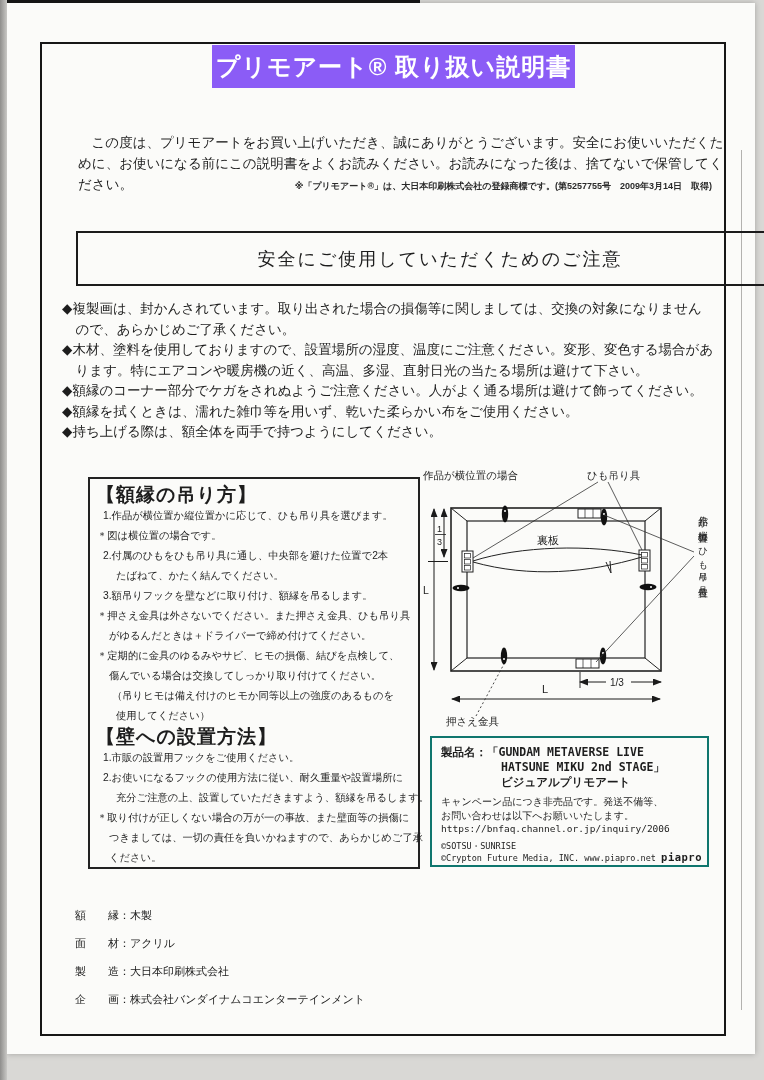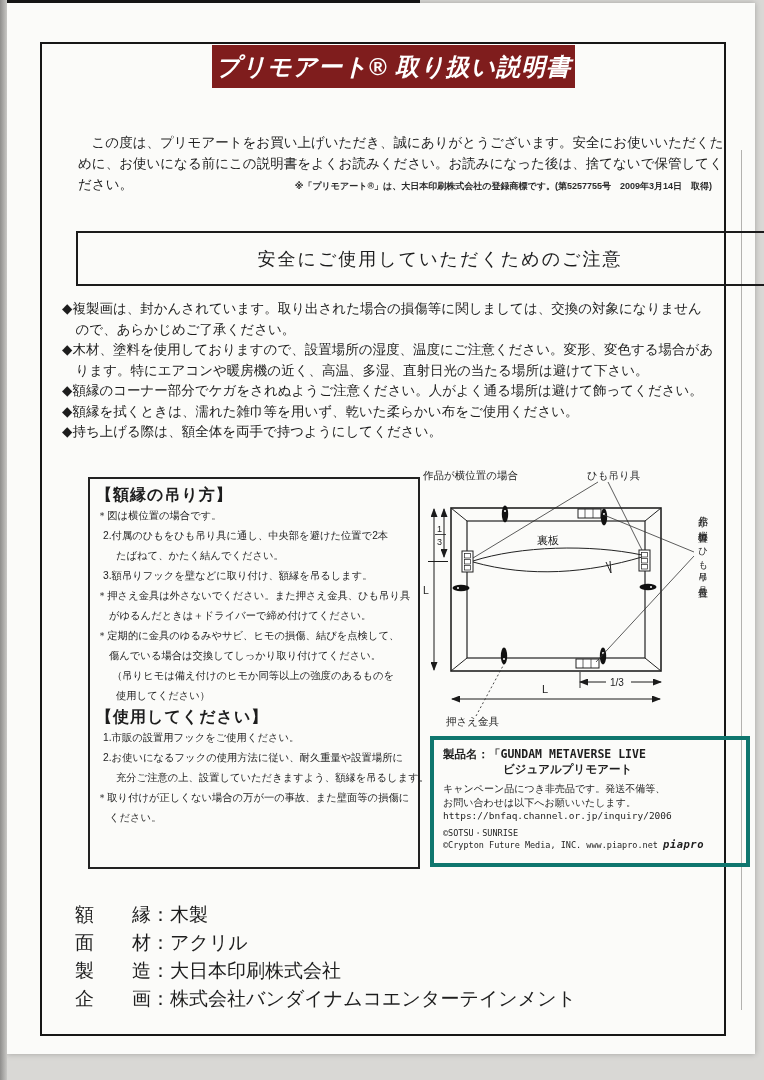--- a/index.html
+++ b/index.html
@@ -16,66 +16,66 @@
   .scan-top{position:absolute;left:0;top:0;width:420px;height:3px;background:#151515;}
   .scan-left{position:absolute;left:0;top:0;width:7px;height:100%;
     background:linear-gradient(90deg,#8f8e8c,#c9c8c5);}
   .scan-right-line{position:absolute;left:741px;top:150px;width:1px;height:860px;background:#b3b2af;}
   #border-frame{
     position:absolute;left:40px;top:42px;width:686px;height:994px;
     border:2px solid #161616;box-sizing:border-box;
   }
   #title-banner{
     position:absolute;left:212px;top:45px;width:363px;height:43px;
-    background:#7f1d1d;color:#ffffff;display:flex;align-items:center;justify-content:center;
-    font-size:24px;font-weight:bold;letter-spacing:1px;font-style:italic;
+    background:#8b5cf6;color:#ffffff;display:flex;align-items:center;justify-content:center;
+    font-size:24px;font-weight:bold;letter-spacing:1px;
   }
   #intro{position:absolute;left:78px;top:118px;width:648px;font-size:13.5px;line-height:21px;}
   #tm-note{position:absolute;left:200px;top:180px;width:512px;text-align:right;font-size:9px;color:#2a2a2a;font-weight:bold;}
   #safety-box{
     position:absolute;left:76px;top:231px;width:728px;height:55px;
     border:2px solid #1b1b1b;box-sizing:border-box;
     display:flex;align-items:center;justify-content:center;
     font-size:18px;letter-spacing:2px;
   }
   #safety-bullets{position:absolute;left:62px;top:299px;width:652px;font-size:13.5px;line-height:20.5px;}
   #safety-bullets p{margin:0;padding-left:13.5px;text-indent:-13.5px;}
   #howto-box{
     position:absolute;left:88px;top:477px;width:332px;height:392px;
     border:2px solid #222;box-sizing:border-box;padding:5px 2px 0 6px;
   }
-  .howto-heading{font-size:16px;font-weight:bold;letter-spacing:1px;line-height:22px;}
+  .howto-heading{font-size:19px;font-weight:bold;letter-spacing:1px;line-height:22px;}
   .ln{font-size:10.3px;line-height:20px;white-space:nowrap;}
   .ln-num{padding-left:7px;}
   .ln-star{padding-left:1px;}
   .ln-cont{padding-left:20px;}
   .ln-cont2{padding-left:13px;}
   .ln-paren{padding-left:16px;}
   #diagram{position:absolute;left:420px;top:466px;width:302px;height:266px;}
   #diagram svg{position:absolute;left:0;top:0;}
   #diagram text{fill:#1d1d1d;font-family:"Liberation Sans","DejaVu Sans",sans-serif;}
   #diagram-vlabel{
     position:absolute;left:276px;top:42px;height:170px;
     writing-mode:vertical-rl;text-orientation:upright;
     font-size:9.5px;letter-spacing:1.5px;color:#1d1d1d;
   }
   #product-box{
-    position:absolute;left:430px;top:736px;width:320px;height:131px;
-    border:4px solid #0f766e;box-sizing:border-box;padding:7px 8px 0 9px;
+    position:absolute;left:430px;top:736px;width:279px;height:131px;
+    border:2px solid #0f766e;box-sizing:border-box;padding:7px 8px 0 9px;
     font-family:"DejaVu Sans Mono","Liberation Mono","DejaVu Sans",monospace;
   }
   .pname{font-size:11.5px;font-weight:bold;line-height:15px;white-space:nowrap;}
   .pname.ind{padding-left:60px;}
   .pnote{font-size:10px;line-height:13.5px;white-space:nowrap;}
   .pnote.first{margin-top:5px;}
   .purl{font-size:9.5px;line-height:13px;white-space:nowrap;}
   .pcopy{font-size:8.5px;line-height:11px;white-space:nowrap;}
   .pcopy.first{margin-top:6px;}
-  .piapro-logo{font-weight:bold;font-style:italic;font-size:10.5px;letter-spacing:.5px;}
-  #specs{position:absolute;left:75px;top:901px;font-size:19px;}
+  .piapro-logo{font-weight:bold;font-size:10.5px;letter-spacing:.5px;}
+  #specs{position:absolute;left:75px;top:901px;font-size:11px;}
   #specs div{line-height:28px;white-space:pre;}
 </style>
 </head>
 <body>
 
 <div id="paper"></div>
 <div class="scan-top"></div>
 <div class="scan-left"></div>
 <div class="scan-right-line"></div>
 <div id="border-frame"></div>
@@ -95,35 +95,37 @@
 <div id="safety-bullets">
   <p>◆複製画は、封かんされています。取り出された場合の損傷等に関しましては、交換の対象になりませんので、あらかじめご了承ください。</p>
   <p>◆木材、塗料を使用しておりますので、設置場所の湿度、温度にご注意ください。変形、変色する場合があります。特にエアコンや暖房機の近く、高温、多湿、直射日光の当たる場所は避けて下さい。</p>
   <p>◆額縁のコーナー部分でケガをされぬようご注意ください。人がよく通る場所は避けて飾ってください。</p>
   <p>◆額縁を拭くときは、濡れた雑巾等を用いず、乾いた柔らかい布をご使用ください。</p>
   <p>◆持ち上げる際は、額全体を両手で持つようにしてください。</p>
 </div>
 
 <div id="howto-box">
   <div class="howto-heading">【額縁の吊り方】</div>
+  <div class="ln ln-num">1.作品が横位置か縦位置かに応じて、ひも吊り具を選びます。</div>
   <div class="ln ln-star">＊図は横位置の場合です。</div>
   <div class="ln ln-num">2.付属のひもをひも吊り具に通し、中央部を避けた位置で2本</div>
   <div class="ln ln-cont">たばねて、かたく結んでください。</div>
   <div class="ln ln-num">3.額吊りフックを壁などに取り付け、額縁を吊るします。</div>
   <div class="ln ln-star">＊押さえ金具は外さないでください。また押さえ金具、ひも吊り具</div>
   <div class="ln ln-cont2">がゆるんだときは＋ドライバーで締め付けてください。</div>
   <div class="ln ln-star">＊定期的に金具のゆるみやサビ、ヒモの損傷、結びを点検して、</div>
   <div class="ln ln-cont2">傷んでいる場合は交換してしっかり取り付けてください。</div>
   <div class="ln ln-paren">（吊りヒモは備え付けのヒモか同等以上の強度のあるものを</div>
   <div class="ln ln-cont">使用してください）</div>
-  <div class="howto-heading">【使用してください】</div>
+  <div class="howto-heading">【壁への設置方法】</div>
   <div class="ln ln-num">1.市販の設置用フックをご使用ください。</div>
   <div class="ln ln-num">2.お使いになるフックの使用方法に従い、耐久重量や設置場所に</div>
   <div class="ln ln-cont">充分ご注意の上、設置していただきますよう、額縁を吊るします。</div>
   <div class="ln ln-star">＊取り付けが正しくない場合の万が一の事故、また壁面等の損傷に</div>
+  <div class="ln ln-cont2">つきましては、一切の責任を負いかねますので、あらかじめご了承</div>
   <div class="ln ln-cont2">ください。</div>
 </div>
 
 <div id="diagram">
   <svg width="302" height="266" viewBox="0 0 302 266">
     <defs>
       <marker id="ah" markerWidth="9" markerHeight="7" refX="8" refY="3.5" orient="auto" markerUnits="userSpaceOnUse">
         <path d="M0,0 L9,3.5 L0,7 Z" fill="#1b1b1b"></path>
       </marker>
       <marker id="ahs" markerWidth="9" markerHeight="7" refX="8" refY="3.5" orient="auto-start-reverse" markerUnits="userSpaceOnUse">
@@ -214,20 +216,21 @@
     <path d="M32,233 L240,233" stroke="#1b1b1b" stroke-width="1" marker-start="url(#ahs)" marker-end="url(#ah)"></path>
 
     <path d="M56,250 L84,198" stroke="#333" stroke-width=".9" stroke-dasharray="2,2.5" fill="none"></path>
     <text x="26" y="259" font-size="10.5">押さえ金具</text>
   </svg>
   <div id="diagram-vlabel">作品が縦位置のひも吊り具位置</div>
 </div>
 
 <div id="product-box">
   <div class="pname">製品名：「GUNDAM METAVERSE LIVE</div>
+  <div class="pname ind">HATSUNE MIKU 2nd STAGE」</div>
   <div class="pname ind">ビジュアルプリモアート</div>
   <div class="pnote first">キャンペーン品につき非売品です。発送不備等、</div>
   <div class="pnote">お問い合わせは以下へお願いいたします。</div>
   <div class="purl">https://bnfaq.channel.or.jp/inquiry/2006</div>
   <div class="pcopy first">©SOTSU・SUNRISE</div>
   <div class="pcopy">
     <span>©Crypton Future Media, INC. www.piapro.net</span>
     <span class="piapro-logo">piapro</span>
   </div>
 </div>

